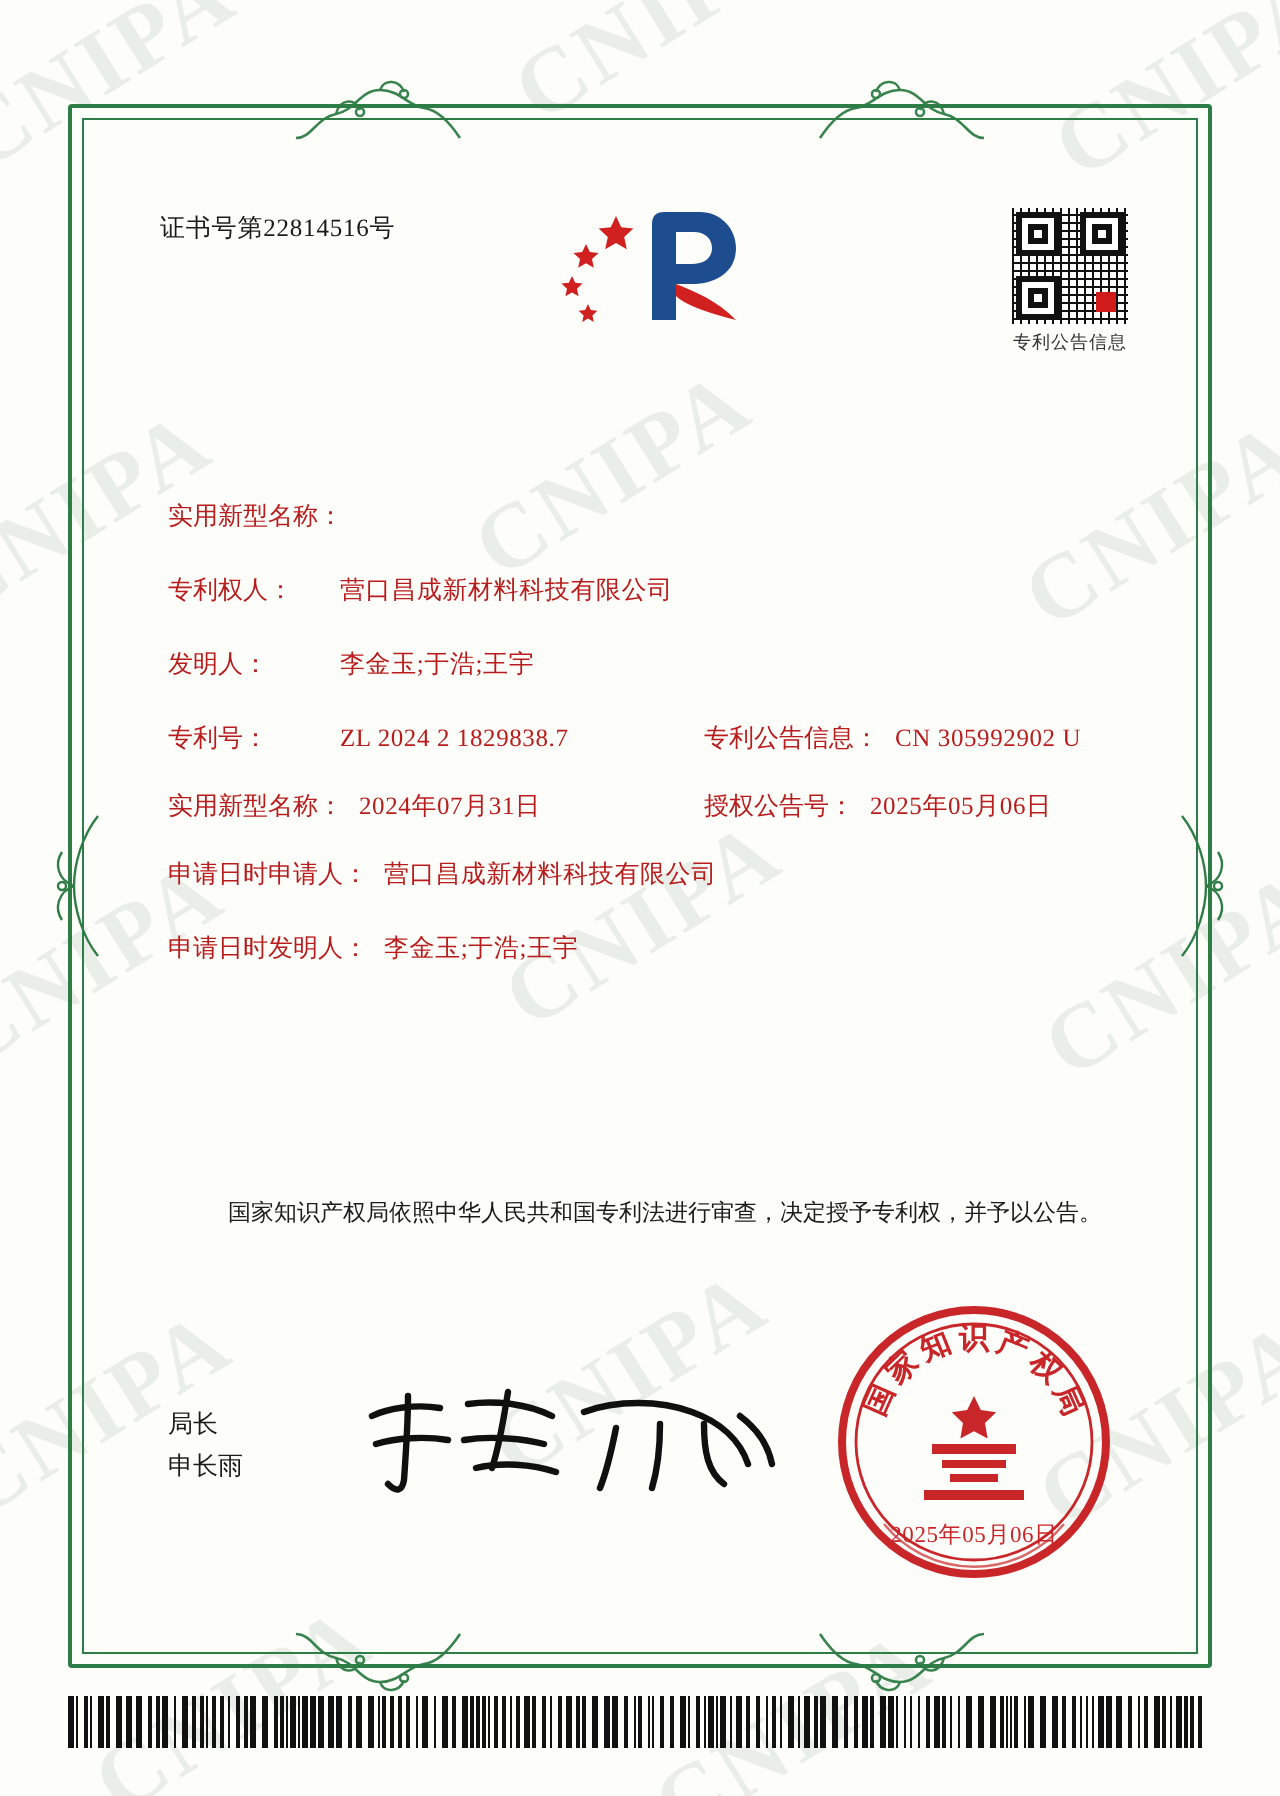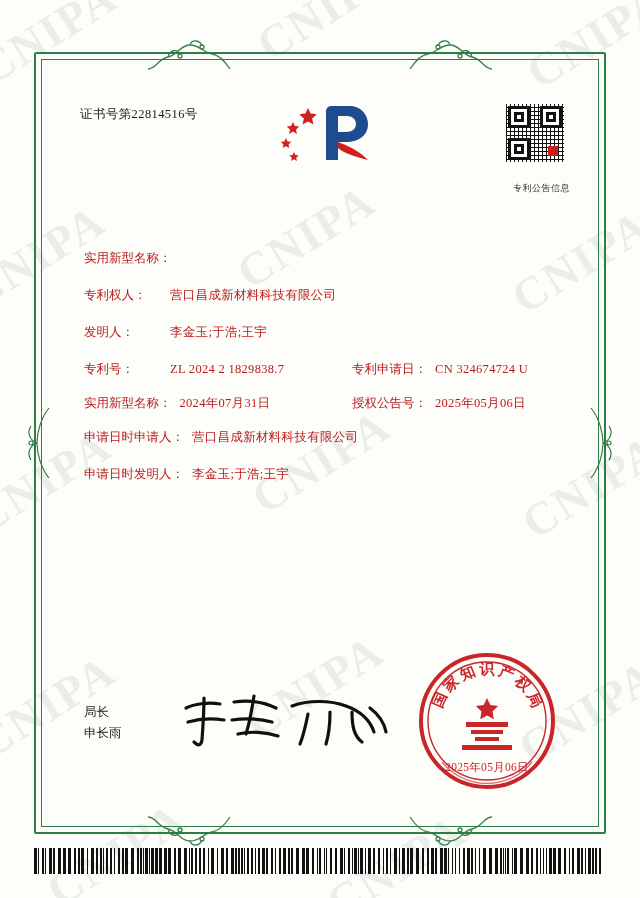--- a/index.html
+++ b/index.html
@@ -154,26 +154,25 @@
     background: #fff;
     box-shadow: inset 0 0 0 3px #fff, inset 0 0 0 6px #111;
   }
   .qr-red {
     position:absolute;
     right: 6px; bottom: 6px;
     width: 10px; height: 10px;
     background: #d11a1a;
   }
   .qr-caption {
-    margin-top: 20px;
+    margin-top: 3px;
     font-family: "Liberation Serif", serif;
     font-size: 9px;
     color: #333;
     letter-spacing: .5px;
-    text-align: right;
   }
 
   .main-title {
     position: absolute;
     left: 0; right: 0;
     top: 126px;
     text-align: center;
     font-family: "Liberation Serif", serif;
     font-weight: bold;
     font-size: 33px;
@@ -420,22 +419,22 @@
         <span class="lbl spread">发明人：</span>
         <span class="val">李金玉;于浩;王宇</span>
       </div>
 
       <div class="two-col">
         <div class="col-a">
           <span class="lbl spread">专利号：</span>
           <span class="val">ZL 2024 2 1829838.7</span>
         </div>
         <div class="col-b">
-          <span class="lbl">专利申请日：</span>
-          <span class="val">CN 324674724 U</span>
+          <span class="lbl">专利公告信息：</span>
+          <span class="val">CN 305992902 U</span>
         </div>
       </div>
 
       <div class="two-col">
         <div class="col-a">
           <span class="lbl">实用新型名称：</span>
           <span class="val">2024年07月31日</span>
         </div>
         <div class="col-b">
           <span class="lbl">授权公告号：</span>
@@ -449,20 +448,21 @@
       </div>
 
       <div class="row">
         <span class="lbl">申请日时发明人：</span>
         <span class="val">李金玉;于浩;王宇</span>
       </div>
 
     </div>
 
     <div class="statement">
+      <p class="indent">国家知识产权局依照中华人民共和国专利法进行审查，决定授予专利权，并予以公告。</p>
     </div>
 
     <div class="sig-block">
       <div>局长</div>
       <div>申长雨</div>
     </div>
 
     <div class="handwriting">
       <svg viewBox="0 0 220 64" fill="none" stroke="currentColor" stroke-width="3.2" stroke-linecap="round" stroke-linejoin="round">
         <path d="M12 20 C20 16 34 14 46 16"></path>

